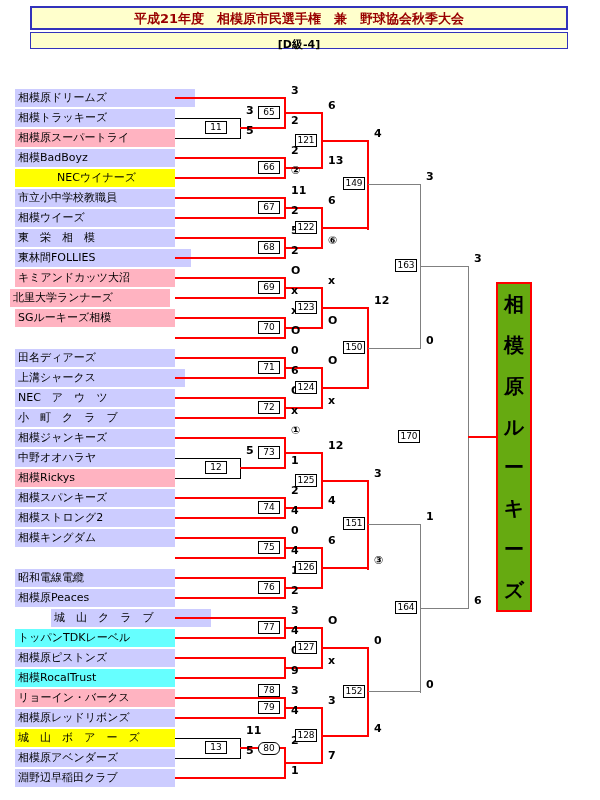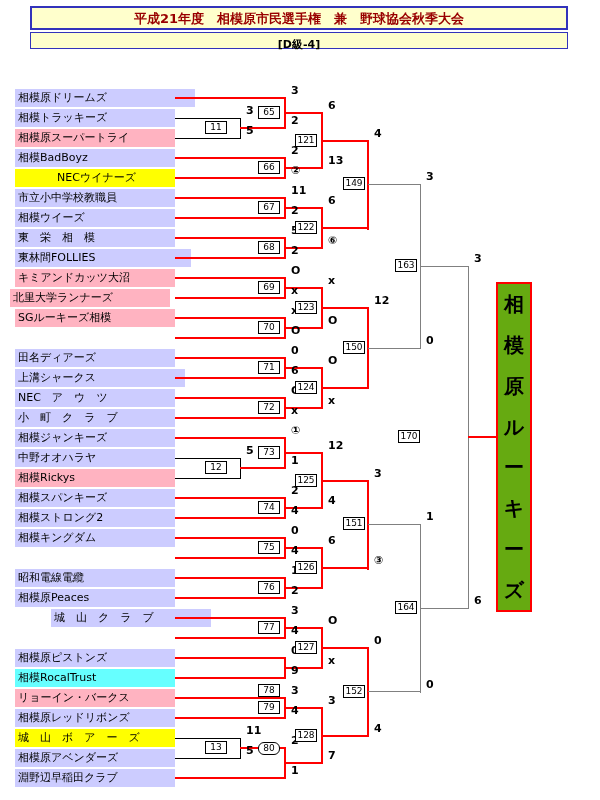--- a/index.html
+++ b/index.html
@@ -81,20 +81,21 @@
     <div class="line" style="left: 175px; top: 517px; width: 110px; height: 2px; background: rgb(255, 0, 0);"></div>
     <div class="cell" style="left: 15px; top: 529px; width: 160px; background: rgb(204, 204, 255);">相模キングダム</div>
     <div class="line" style="left: 175px; top: 537px; width: 110px; height: 2px; background: rgb(255, 0, 0);"></div>
     <div class="line" style="left: 175px; top: 557px; width: 110px; height: 2px; background: rgb(255, 0, 0);"></div>
     <div class="cell" style="left: 15px; top: 569px; width: 160px; background: rgb(204, 204, 255);">昭和電線電纜</div>
     <div class="line" style="left: 175px; top: 577px; width: 110px; height: 2px; background: rgb(255, 0, 0);"></div>
     <div class="cell" style="left: 15px; top: 589px; width: 160px; background: rgb(204, 204, 255);">相模原Peaces</div>
     <div class="line" style="left: 175px; top: 597px; width: 110px; height: 2px; background: rgb(255, 0, 0);"></div>
     <div class="cell" style="left: 15px; top: 609px; width: 160px; background: rgb(204, 204, 255); margin-left: 36px;">城　山　ク　ラ　ブ</div>
     <div class="line" style="left: 175px; top: 617px; width: 110px; height: 2px; background: rgb(255, 0, 0);"></div>
+    <div class="cell" style="left: 15px; top: 629px; width: 160px; background: rgb(102, 255, 255);">トッパンTDKレーベル</div>
     <div class="line" style="left: 175px; top: 637px; width: 110px; height: 2px; background: rgb(255, 0, 0);"></div>
     <div class="cell" style="left: 15px; top: 649px; width: 160px; background: rgb(204, 204, 255);">相模原ピストンズ</div>
     <div class="line" style="left: 175px; top: 657px; width: 110px; height: 2px; background: rgb(255, 0, 0);"></div>
     <div class="cell" style="left: 15px; top: 669px; width: 160px; background: rgb(102, 255, 255);">相模RocalTrust</div>
     <div class="line" style="left: 175px; top: 677px; width: 110px; height: 2px; background: rgb(255, 0, 0);"></div>
     <div class="cell" style="left: 15px; top: 689px; width: 160px; background: rgb(255, 179, 193);">リョーイン・バークス</div>
     <div class="line" style="left: 175px; top: 697px; width: 110px; height: 2px; background: rgb(255, 0, 0);"></div>
     <div class="cell" style="left: 15px; top: 709px; width: 160px; background: rgb(204, 204, 255);">相模原レッドリボンズ</div>
     <div class="line" style="left: 175px; top: 717px; width: 110px; height: 2px; background: rgb(255, 0, 0);"></div>
     <div class="cell" style="left: 15px; top: 729px; width: 160px; background: rgb(255, 255, 0);">城　山　ボ　ア　ー　ズ</div>

